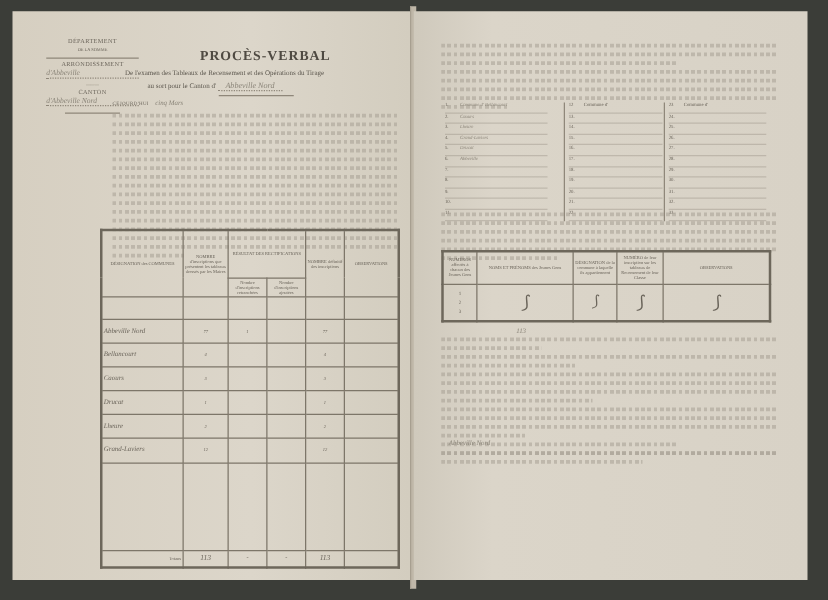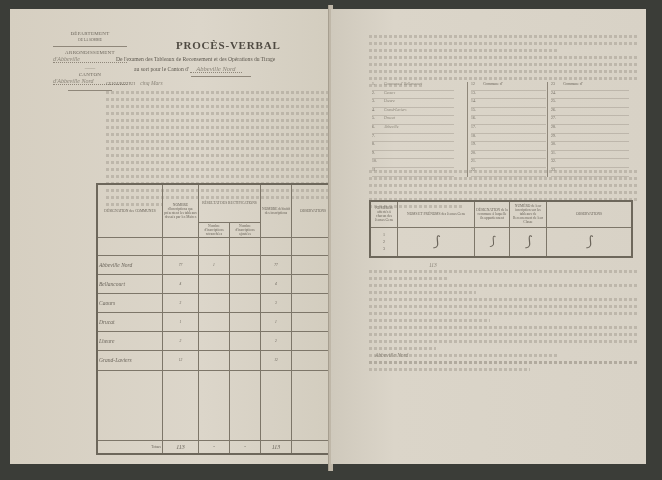--- a/index.html
+++ b/index.html
@@ -1,21 +1,21 @@
 <!DOCTYPE html>
 <html><head>
 <meta charset="utf-8">
 <style>
   html,body{margin:0;padding:0;}
   body{width:662px;height:480px;background:#3b3d38;position:relative;overflow:hidden;font-family:"Liberation Serif",serif;color:#6a645a;}
   .page{position:absolute;background:#d9d3c6;}
   #left-page{left:10px;top:9px;width:318px;height:455px;background:linear-gradient(90deg,#d6cfc1 0%,#dcd6ca 60%,#d3cdbf 100%);}
   #right-page{left:331px;top:9px;width:315px;height:455px;background:linear-gradient(90deg,#cfc9bc 0%,#dbd5c9 20%,#d8d2c6 100%);}
   #spine{position:absolute;left:328px;top:5px;width:4px;height:466px;background:#bfb7a8;border-left:1px solid #a79f90;}
-  .abs{position:absolute;margin-left:16px;}
+  .abs{position:absolute;}
   .dept{left:27px;top:22px;width:74px;text-align:center;}
   .dept .t{font-size:5px;letter-spacing:.3px;}
   .dept .s{font-size:3.5px;margin-top:2px;}
   .rule{border-top:1px solid #8f877a;}
   .hand{font-family:"Liberation Serif",serif;font-style:italic;color:#8a8478;}
   .title{left:150px;top:30px;font-size:11px;font-weight:bold;letter-spacing:.8px;color:#4f4a42;}
   .sub{font-size:5.6px;color:#5c574e;}
   .body-lines div{height:3px;margin:4px 0;background:repeating-linear-gradient(90deg,#a7a094 0 3px,transparent 3px 5px);opacity:.55;}
   table{border-collapse:collapse;}
   .grid td,.grid th{border:1px solid #7d7669;font-weight:normal;font-size:3.6px;text-align:center;vertical-align:middle;color:#6a645a;padding:1px;}

